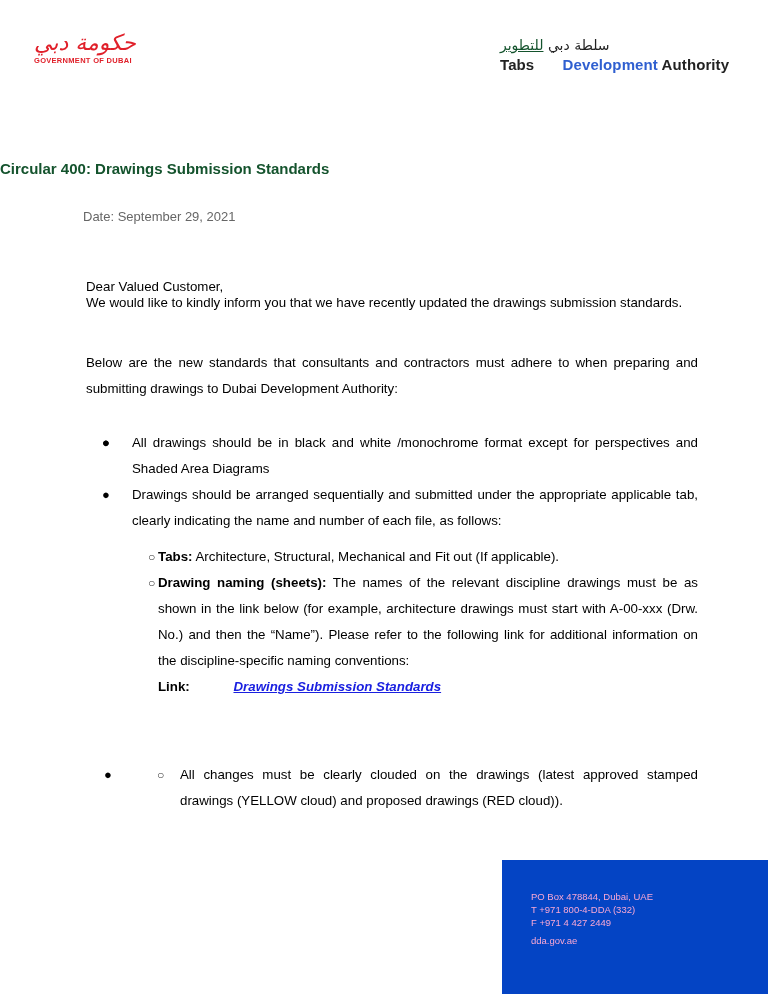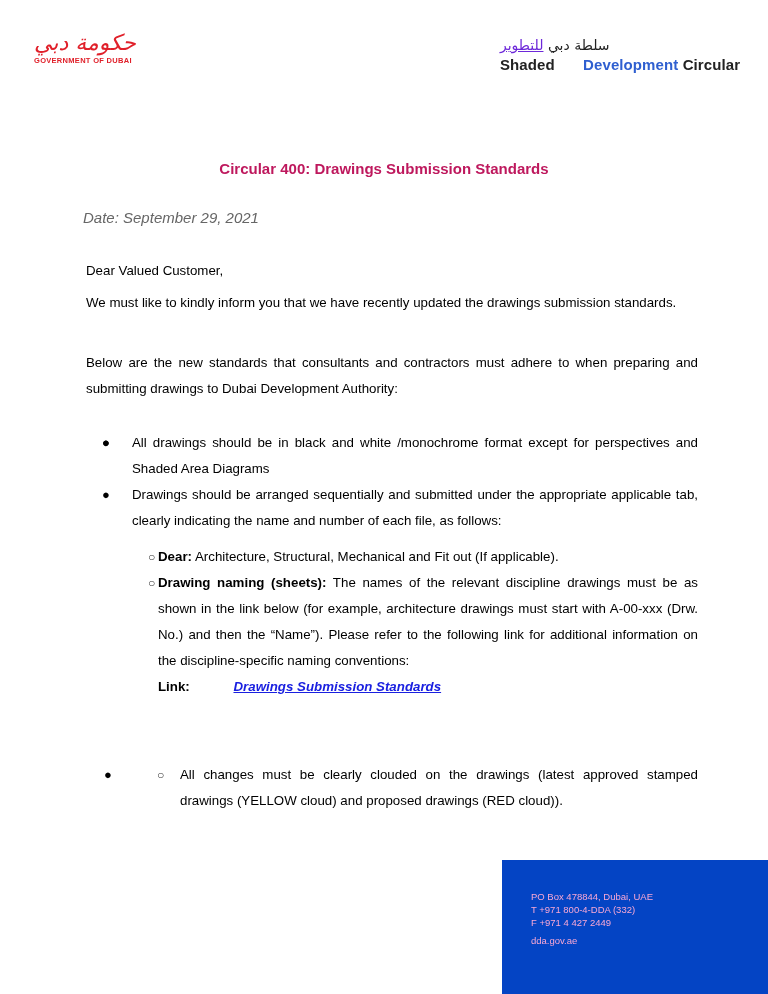--- a/index.html
+++ b/index.html
@@ -5,30 +5,30 @@
     html, body { margin: 0; padding: 0; background: #ffffff; }
     body {
       width: 768px; height: 994px; position: relative; overflow: hidden;
       font-family: "Liberation Sans", sans-serif; color: #000;
     }
     .gov-logo { position: absolute; left: 34px; top: 30px; width: 110px; text-align: left; }
     .gov-arabic { color: #e0202a; font-family: "DejaVu Serif", serif; font-size: 22px; font-style: italic; line-height: 26px; letter-spacing: -1px; }
     .gov-english { color: #e0202a; font-size: 7.5px; font-weight: bold; letter-spacing: 0.3px; margin-top: 0px; }
     .dda-logo { position: absolute; left: 500px; top: 36px; }
     .dda-arabic { font-family: "DejaVu Sans", sans-serif; font-size: 14px; line-height: 18px; color: #222; direction: rtl; text-align: left; padding-left: 0; }
-    .dda-arabic .blue { color: #6d28d9; text-decoration: underline; }
+    .dda-arabic .blue { color: #14532d; text-decoration: underline; }
     .dda-english { font-size: 15px; font-weight: bold; color: #222; margin-top: 2px; letter-spacing: 0.1px; }
     .dda-english .blue { color: #2f5fd0; margin-left: 24px; }
 
-    .title { position: absolute; left: 0; width: 100%; top: 160px; text-align: center; color: #be185d; font-weight: bold; font-size: 15px; }
-    .date { position: absolute; left: 83px; top: 209px; color: #666; font-size: 15px; font-style: italic; }
+    .title { position: absolute; left: 0; width: 100%; top: 160px; text-align: left; color: #14532d; font-weight: bold; font-size: 15px; }
+    .date { position: absolute; left: 83px; top: 209px; color: #666; font-size: 13px; }
 
     .body-text { position: absolute; left: 86px; width: 612px; font-size: 13.3px; line-height: 26px; }
     .justify { text-align: justify; text-align-last: left; }
-    .p-greet { top: 258px; }
+    .p-greet { top: 274px; }
     .p-intro { top: 290px; }
     .p-below { top: 350px; }
 
     .bullets { position: absolute; left: 86px; width: 612px; top: 430px; font-size: 13.3px; line-height: 26px; }
     .bullet { position: relative; padding-left: 46px; margin-bottom: 0; text-align: justify; }
     .bullet .dot { position: absolute; left: 16px; top: 0; font-size: 13px; }
     .sub-list { margin-top: 10px; }
     .sub { position: relative; padding-left: 72px; text-align: justify; }
     .sub .circ { position: absolute; left: 62px; top: 0; font-size: 12px; color: #333; }
     b { font-weight: bold; }
@@ -51,50 +51,50 @@
   <div class="gov-arabic">حكومة دبي</div>
   <div class="gov-english">GOVERNMENT OF DUBAI</div>
 </div>
 
 <div class="dda-logo">
   <div class="dda-arabic">
     <span>سلطة دبي</span>
     <span class="blue">للتطوير</span>
   </div>
   <div class="dda-english">
-    <span>Shaded</span>
+    <span>Tabs</span>
     <span class="blue">Development</span>
-    <span>Circular</span>
+    <span>Authority</span>
   </div>
 </div>
 
 <div class="title">Circular 400: Drawings Submission Standards</div>
 <div class="date">Date: September 29, 2021</div>
 
 <div class="body-text p-greet">Dear Valued Customer,</div>
-<div class="body-text p-intro justify">We must like to kindly inform you that we have recently updated the drawings submission standards.</div>
+<div class="body-text p-intro justify">We would like to kindly inform you that we have recently updated the drawings submission standards.</div>
 <div class="body-text p-below justify">Below are the new standards that consultants and contractors must adhere to when preparing and submitting drawings to Dubai Development Authority:</div>
 
 <div class="bullets">
   <div class="bullet">
     <span class="dot">●</span>
   </div>
   <div class="bullet">
     <span class="dot">●</span>
     <span>All drawings should be in black and white /monochrome format except for perspectives and Shaded Area Diagrams</span>
   </div>
   <div class="bullet">
     <span class="dot">●</span>
     <span>Drawings should be arranged sequentially and submitted under the appropriate applicable tab, clearly indicating the name and number of each file, as follows:</span>
   </div>
 
   <div class="sub-list">
     <div class="sub">
       <span class="circ">○</span>
-      <b>Dear:</b><span> Architecture, Structural, Mechanical and Fit out (If applicable).</span>
+      <b>Tabs:</b><span> Architecture, Structural, Mechanical and Fit out (If applicable).</span>
     </div>
     <div class="sub">
       <span class="circ">○</span>
       <b>Drawing naming (sheets):</b><span> The names of the relevant discipline drawings must be as shown in the link below (for example, architecture drawings must start with A-00-xxx (Drw. No.) and then the “Name”). Please refer to the following link for additional information on the discipline-specific naming conventions:</span>
       <div>
         <b>Link:</b>
         <a class="link">Drawings Submission Standards</a>
       </div>
     </div>
   </div>

